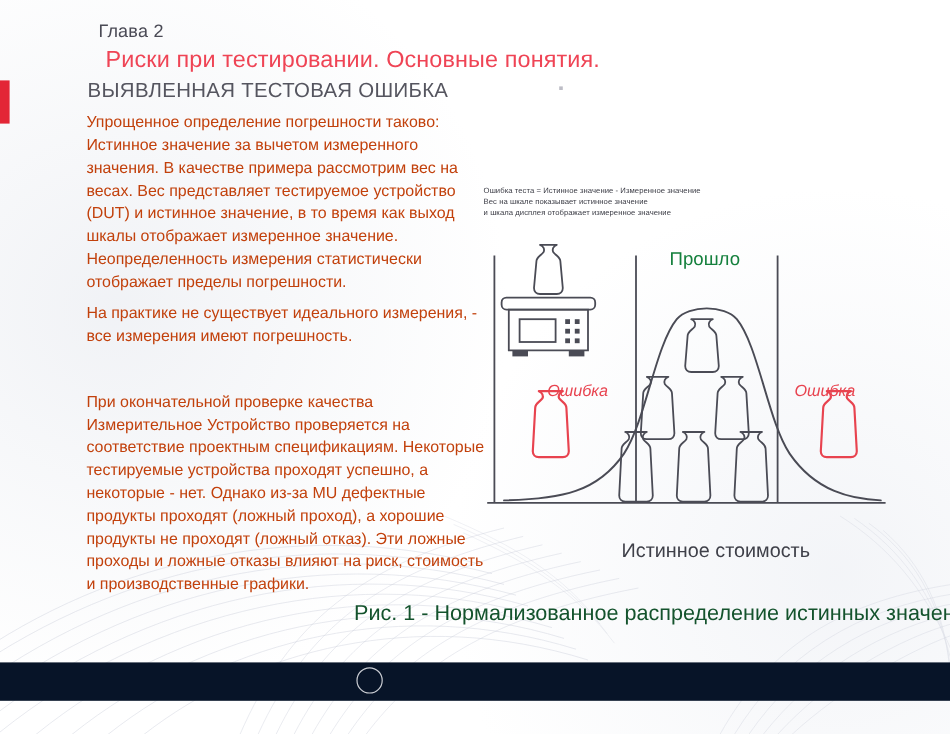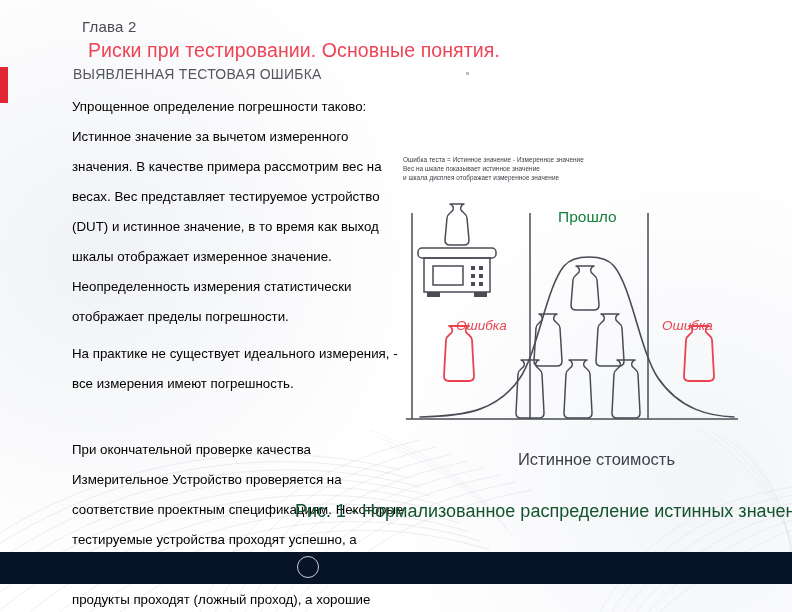--- a/index.html
+++ b/index.html
@@ -68,21 +68,21 @@
     color: #ef4455;
     letter-spacing: .1px;
     z-index: 3;
     white-space: nowrap;
     margin-left: 16px;
   }
   .subtitle {
     position: absolute;
     left: 73px;
     top: 66px;
-    font-size: 14px;
+    font-size: 17px;
     color: #55555f;
     letter-spacing: .25px;
     z-index: 3;
   }
   .subtitle-dot {
     position: absolute;
     left: 466px;
     top: 72px;
     width: 3px; height: 3px;
     background: #bdbdc6;
@@ -92,22 +92,22 @@
   .body-col {
     position: absolute;
     left: 72px;
     top: 92px;
     width: 335px;
     z-index: 3;
   }
   .body-col p {
     margin: 0 0 0 0;
     font-size: 13.3px;
-    line-height: 30px;
-    color: #000000;
+    line-height: 19px;
+    color: #c2410c;
   }
   .para-gap { height: 7px; }
   .para-gap-lg { height: 18px; }
   .fig-caption {
     position: absolute;
     left: 295px;
     top: 501px;
     font-size: 18px;
     color: #14532d;
     z-index: 3;

